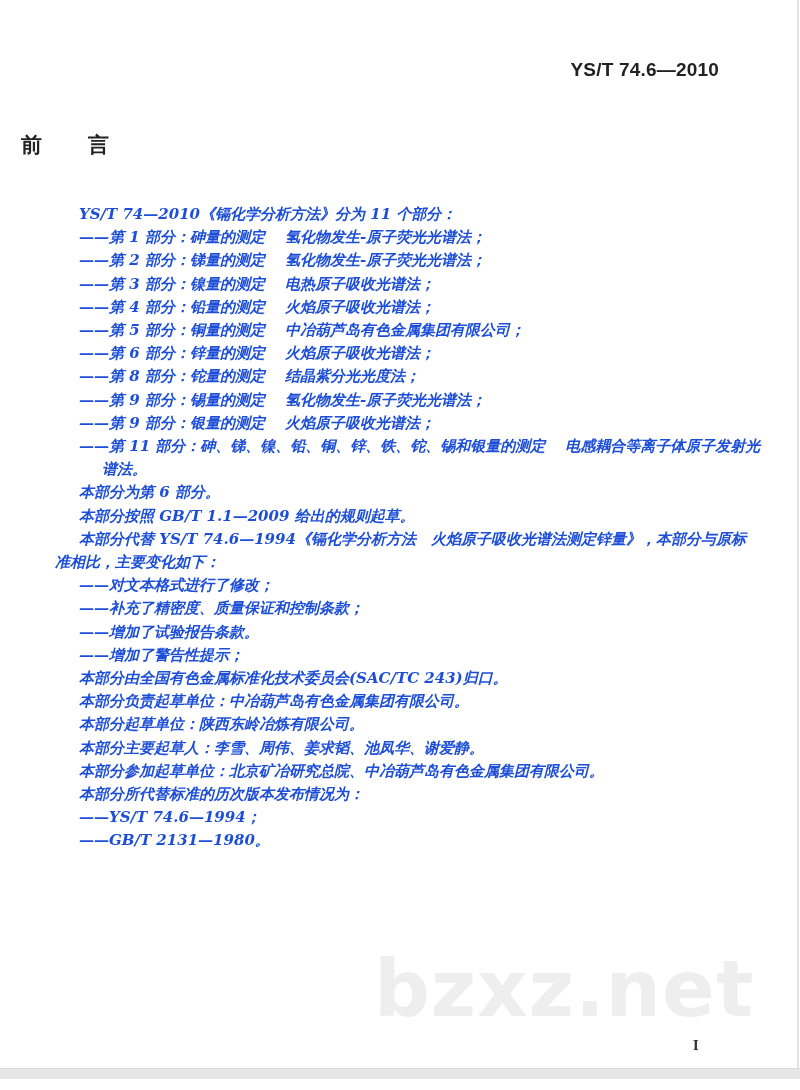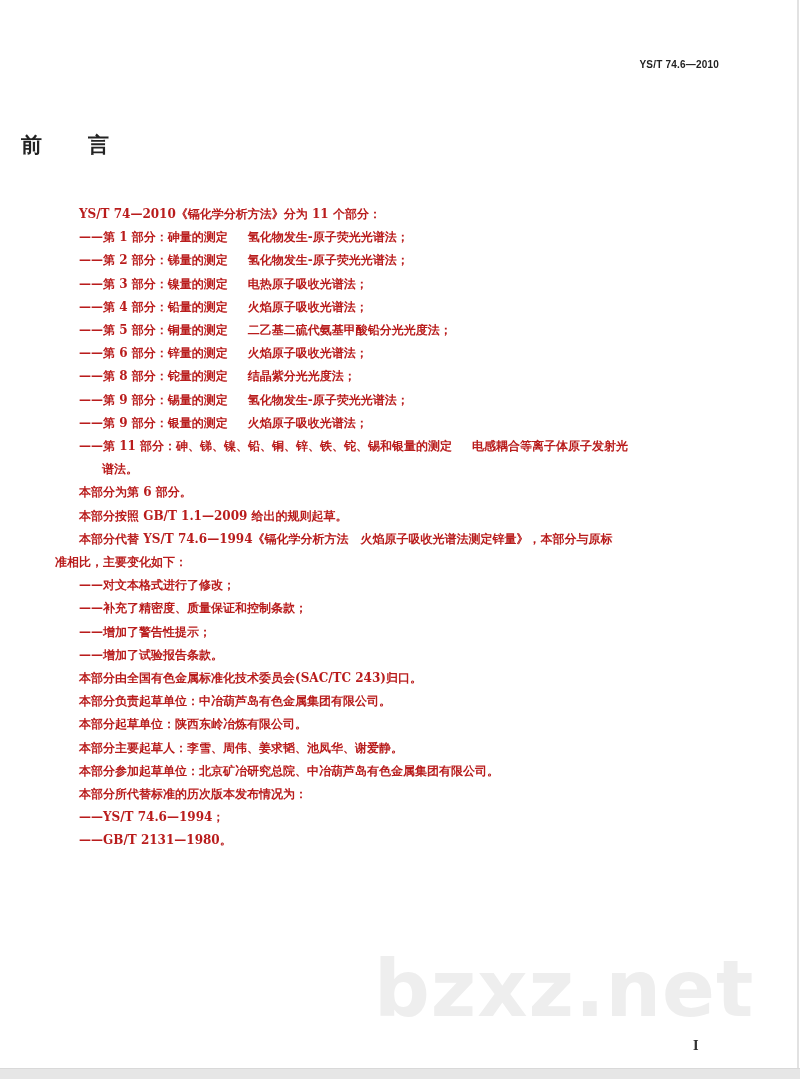--- a/index.html
+++ b/index.html
@@ -2,25 +2,25 @@
 <html><head>
 <meta charset="utf-8">
 <style>
   html, body { margin: 0; padding: 0; }
   body {
     width: 800px; height: 1090px; background: #ffffff; position: relative; overflow: hidden;
     font-family: "DejaVu Serif", "Liberation Serif", serif; color: #1a1a1a;
   }
   .page { position: absolute; left: 0; top: 0; width: 797px; height: 1070px; background: #fff; border-right: 2px solid #e2e2e2; }
   .bottom-band { position: absolute; left: 0; top: 1068px; width: 800px; height: 10px; background: #e6e6e6; border-top: 1px solid #d9d9d9; }
-  .std-code { position: absolute; right: 78px; top: 59px; font-family: "Liberation Sans", "DejaVu Sans", sans-serif; font-weight: bold; font-size: 10px; color: #222; letter-spacing: 0.2px; }
+  .std-code { position: absolute; right: 78px; top: 59px; font-family: "Liberation Sans", "DejaVu Sans", sans-serif; font-weight: bold; font-size: 19px; color: #222; letter-spacing: 0.2px; }
   .title { position: absolute; left: 13px; width: 797px; top: 131px; text-align: left; font-family: "DejaVu Sans", sans-serif; font-weight: bold; font-size: 21px; color: #222; word-spacing: 0; margin-left: 8px; }
   .title span { display: inline-block; }
   .title .gap { width: 46px; }
-  .body { position: absolute; left: 79px; top: 203px; width: 660px; font-size: 12px; line-height: 23.2px; font-weight: bold; color: #b91c1c; }
+  .body { position: absolute; left: 79px; top: 203px; width: 660px; font-size: 15px; line-height: 23.2px; font-weight: bold; color: #1d4ed8; font-style: italic; }
   .line { white-space: nowrap; }
   .indent-hang { padding-left: 23px; }
   .wrap-cont { margin-left: -24px; }
   .method { margin-left: 20px; }
   .watermark { position: absolute; left: 374px; top: 944px; font-family: "DejaVu Sans", sans-serif; font-weight: bold; font-size: 78px; color: #eeeeee; letter-spacing: 1px; }
   .page-num { position: absolute; left: 693px; top: 1039px; font-size: 12px; font-weight: bold; color: #333; }
 </style>
 </head>
 <body>
 
@@ -33,39 +33,39 @@
   </div>
 
   <div class="body">
     <div class="line">YS/T 74—2010《镉化学分析方法》分为 11 个部分：</div>
 
     <div>
       <div class="line"><span>——第 1 部分：砷量的测定</span><span class="method">氢化物发生-原子荧光光谱法；</span></div>
       <div class="line"><span>——第 2 部分：锑量的测定</span><span class="method">氢化物发生-原子荧光光谱法；</span></div>
       <div class="line"><span>——第 3 部分：镍量的测定</span><span class="method">电热原子吸收光谱法；</span></div>
       <div class="line"><span>——第 4 部分：铅量的测定</span><span class="method">火焰原子吸收光谱法；</span></div>
-      <div class="line"><span>——第 5 部分：铜量的测定</span><span class="method">二乙基二硫代氨基甲酸铅分光光度法；</span></div>
+      <div class="line"><span>——第 5 部分：铜量的测定</span><span class="method">中冶葫芦岛有色金属集团有限公司；</span></div>
       <div class="line"><span>——第 6 部分：锌量的测定</span><span class="method">火焰原子吸收光谱法；</span></div>
       <div class="line"><span>——第 8 部分：铊量的测定</span><span class="method">结晶紫分光光度法；</span></div>
       <div class="line"><span>——第 9 部分：锡量的测定</span><span class="method">氢化物发生-原子荧光光谱法；</span></div>
       <div class="line"><span>——第 9 部分：银量的测定</span><span class="method">火焰原子吸收光谱法；</span></div>
       <div class="line"><span>——第 11 部分：砷、锑、镍、铅、铜、锌、铁、铊、锡和银量的测定</span><span class="method">电感耦合等离子体原子发射光</span></div>
       <div class="line indent-hang">谱法。</div>
     </div>
 
     <div class="line">本部分为第 6 部分。</div>
     <div class="line">本部分按照 GB/T 1.1—2009 给出的规则起草。</div>
     <div class="line">本部分代替 YS/T 74.6—1994《镉化学分析方法　火焰原子吸收光谱法测定锌量》，本部分与原标</div>
     <div class="line wrap-cont">准相比，主要变化如下：</div>
 
     <div>
       <div class="line">——对文本格式进行了修改；</div>
       <div class="line">——补充了精密度、质量保证和控制条款；</div>
+      <div class="line">——增加了试验报告条款。</div>
       <div class="line">——增加了警告性提示；</div>
-      <div class="line">——增加了试验报告条款。</div>
     </div>
 
     <div>
       <div class="line">本部分由全国有色金属标准化技术委员会(SAC/TC 243)归口。</div>
       <div class="line">本部分负责起草单位：中冶葫芦岛有色金属集团有限公司。</div>
       <div class="line">本部分起草单位：陕西东岭冶炼有限公司。</div>
       <div class="line">本部分主要起草人：李雪、周伟、姜求韬、池凤华、谢爱静。</div>
       <div class="line">本部分参加起草单位：北京矿冶研究总院、中冶葫芦岛有色金属集团有限公司。</div>
       <div class="line">本部分所代替标准的历次版本发布情况为：</div>
     </div>

